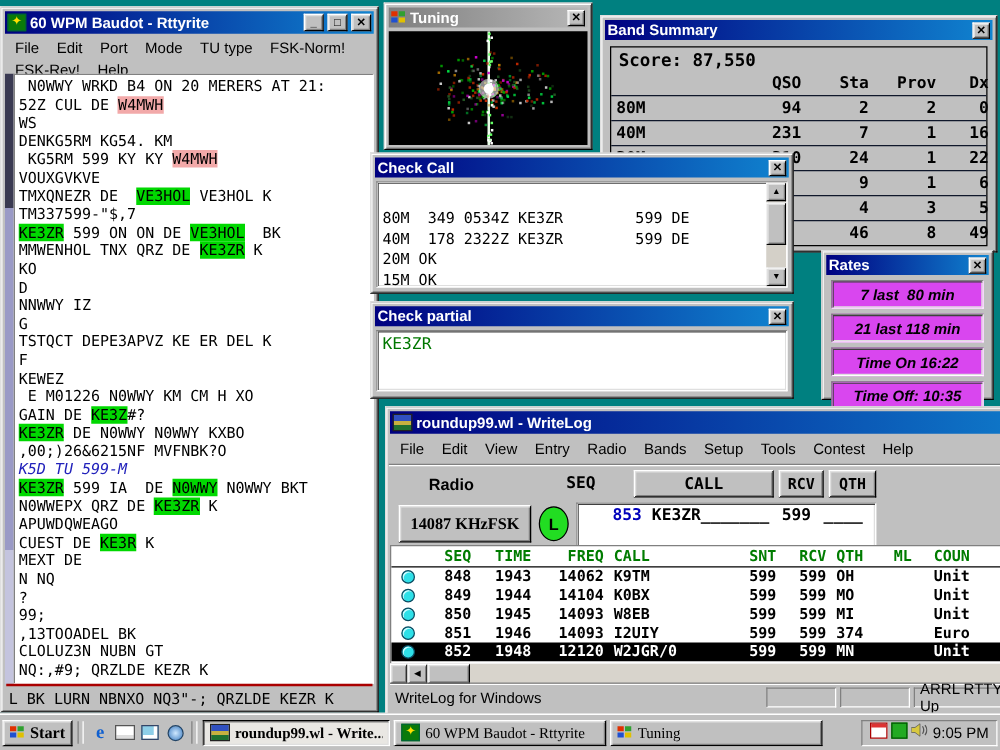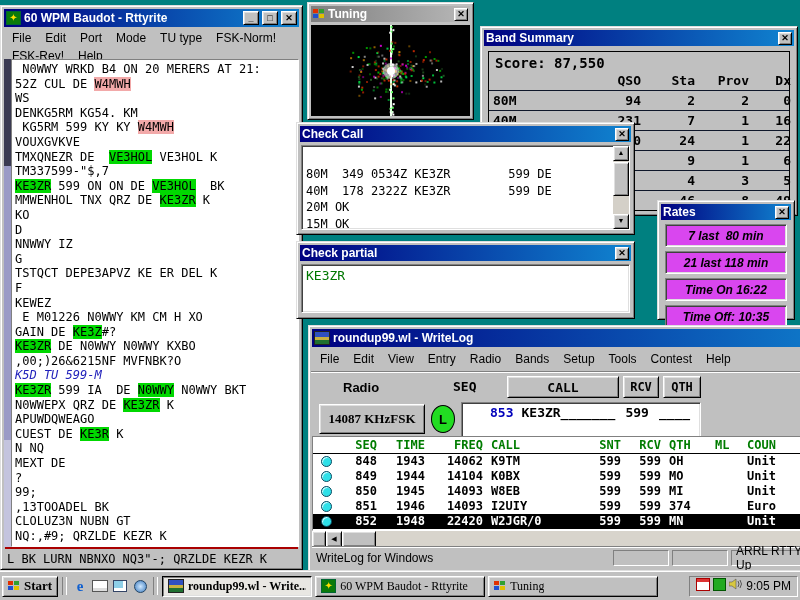--- a/index.html
+++ b/index.html
@@ -137,22 +137,22 @@
       <div class="tline"><span class="seg-p">KEWEZ</span></div>
       <div class="tline"><span class="seg-p"> E M01226 N0WWY KM CM H XO</span></div>
       <div class="tline"><span class="seg-p">GAIN DE </span><span class="seg-g">KE3Z</span><span class="seg-p">#?</span></div>
       <div class="tline"><span class="seg-g">KE3ZR</span><span class="seg-p"> DE N0WWY N0WWY KXBO</span></div>
       <div class="tline"><span class="seg-p">,00;)26&amp;6215NF MVFNBK?O</span></div>
       <div class="tline"><span class="seg-b">K5D TU 599-M</span></div>
       <div class="tline"><span class="seg-g">KE3ZR</span><span class="seg-p"> 599 IA  DE </span><span class="seg-g">N0WWY</span><span class="seg-p"> N0WWY BKT</span></div>
       <div class="tline"><span class="seg-p">N0WWEPX QRZ DE </span><span class="seg-g">KE3ZR</span><span class="seg-p"> K</span></div>
       <div class="tline"><span class="seg-p">APUWDQWEAGO</span></div>
       <div class="tline"><span class="seg-p">CUEST DE </span><span class="seg-g">KE3R</span><span class="seg-p"> K</span></div>
+      <div class="tline"><span class="seg-p">MEXT DE</span></div>
       <div class="tline"><span class="seg-p">N NQ</span></div>
-      <div class="tline"><span class="seg-p">MEXT DE</span></div>
       <div class="tline"><span class="seg-p">?</span></div>
       <div class="tline"><span class="seg-p">99;</span></div>
       <div class="tline"><span class="seg-p">,13TOOADEL BK</span></div>
       <div class="tline"><span class="seg-p">CLOLUZ3N NUBN GT</span></div>
       <div class="tline"><span class="seg-p">NQ:,#9; QRZLDE KEZR K</span></div>
     </div>
   <div id="rtty-redline"></div>
   <div id="rtty-txline">L BK LURN NBNXO NQ3"-; QRZLDE KEZR K</div>
 </div>
 
@@ -497,21 +497,21 @@
         <rect x="78.76466881333137" y="86.1939637703793" width="2" height="2" fill="#ffffff"></rect>
         <rect x="79.772961332357" y="49.16531902512783" width="2" height="2" fill="#ffffff"></rect>
         <rect x="81.37527127162333" y="4.19196444339676" width="2" height="2" fill="#ffffff"></rect>
         <rect x="81.29440203462467" y="23.091157561676187" width="2" height="2" fill="#66ff66"></rect>
         <rect x="79.9750643102336" y="66.10836268826777" width="2" height="2" fill="#66ff66"></rect>
         <circle cx="80" cy="46" r="8" fill="#ffffff" opacity="0.55"></circle>
         <circle cx="80" cy="46" r="4" fill="#ffffff"></circle>
       </svg></div>
 </div>
 
-<div class="window" style="left:480px;top:26px;width:318px;height:190px;z-index:1;">
+<div class="window" style="left:480px;top:12px;width:318px;height:190px;z-index:1;">
   <div class="titlebar small">
     <span class="title-text">Band Summary</span>
     <span class="tb-btn sm">✕</span>
   </div>
   <div id="bs-box">
     <div class="bs-score">Score: 87,550</div>
     <div class="bs-row" id="bs-head">
         <div></div>
         <div>QSO</div>
         <div>Sta</div>
@@ -648,21 +648,21 @@
     </div>
   </div>
 
   <div id="wl-grid">
     <div class="g-row g-head" id="wl-grid-head"><div></div><div class="col-r">SEQ</div><div class="col-r">TIME</div><div class="col-r">FREQ</div><div class="col-l">CALL</div><div class="col-r">SNT</div><div class="col-r">RCV</div><div class="col-l">QTH</div><div class="col-l">ML</div><div class="col-l">COUN</div></div>
     <div id="wl-grid-rows">
         <div class="g-row"><div><div class="dot"></div></div><div class="col-r">848</div><div class="col-r">1943</div><div class="col-r">14062</div><div class="col-l">K9TM</div><div class="col-r">599</div><div class="col-r">599</div><div class="col-l">OH</div><div class="col-l"></div><div class="col-l">Unit</div></div>
         <div class="g-row"><div><div class="dot"></div></div><div class="col-r">849</div><div class="col-r">1944</div><div class="col-r">14104</div><div class="col-l">K0BX</div><div class="col-r">599</div><div class="col-r">599</div><div class="col-l">MO</div><div class="col-l"></div><div class="col-l">Unit</div></div>
         <div class="g-row"><div><div class="dot"></div></div><div class="col-r">850</div><div class="col-r">1945</div><div class="col-r">14093</div><div class="col-l">W8EB</div><div class="col-r">599</div><div class="col-r">599</div><div class="col-l">MI</div><div class="col-l"></div><div class="col-l">Unit</div></div>
         <div class="g-row"><div><div class="dot"></div></div><div class="col-r">851</div><div class="col-r">1946</div><div class="col-r">14093</div><div class="col-l">I2UIY</div><div class="col-r">599</div><div class="col-r">599</div><div class="col-l">374</div><div class="col-l"></div><div class="col-l">Euro</div></div>
-        <div class="g-row sel"><div><div class="dot"></div></div><div class="col-r">852</div><div class="col-r">1948</div><div class="col-r">22420</div><div class="col-l">W2JGR/0</div><div class="col-r">599</div><div class="col-r">599</div><div class="col-l">MN</div><div class="col-l"></div><div class="col-l">Unit</div></div>
+        <div class="g-row sel"><div><div class="dot"></div></div><div class="col-r">852</div><div class="col-r">1948</div><div class="col-r">12120</div><div class="col-l">W2JGR/0</div><div class="col-r">599</div><div class="col-r">599</div><div class="col-l">MN</div><div class="col-l"></div><div class="col-l">Unit</div></div>
       </div>
     <div class="vscroll" style="top:0;">
       <span class="sb-btn btn3d" style="top:0;">▲</span>
       <span class="btn3d" style="position:absolute;left:0;bottom:16px;width:16px;height:22px;"></span>
       <span class="sb-btn btn3d" style="bottom:0;">▼</span>
     </div>
   </div>
 
   <div class="hscroll" style="top:205px;">
     <span class="btn3d" style="width:14px;height:16px;"></span>

